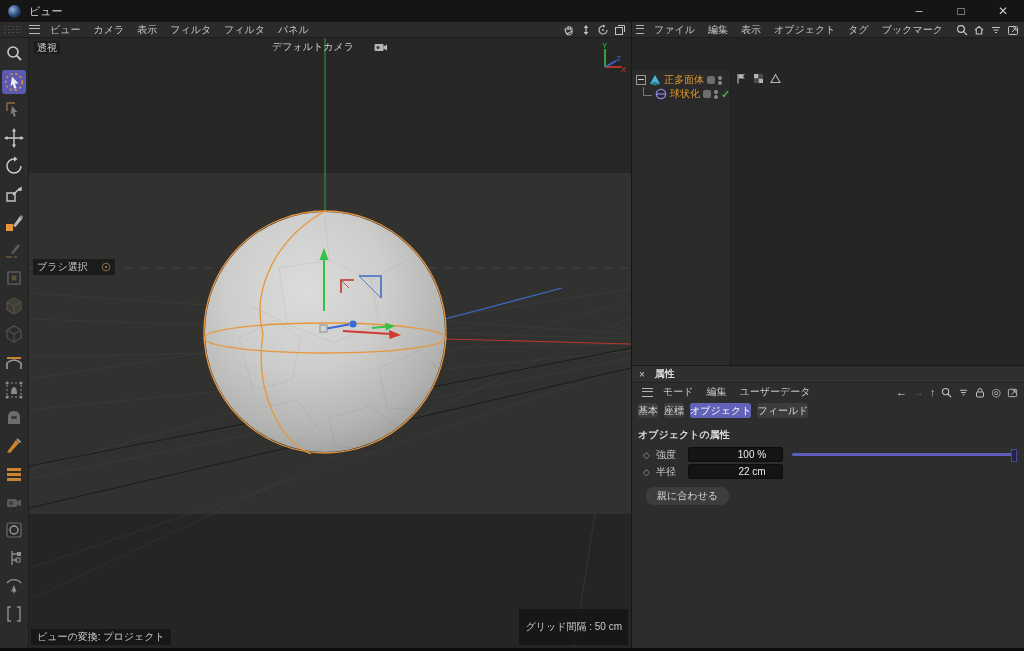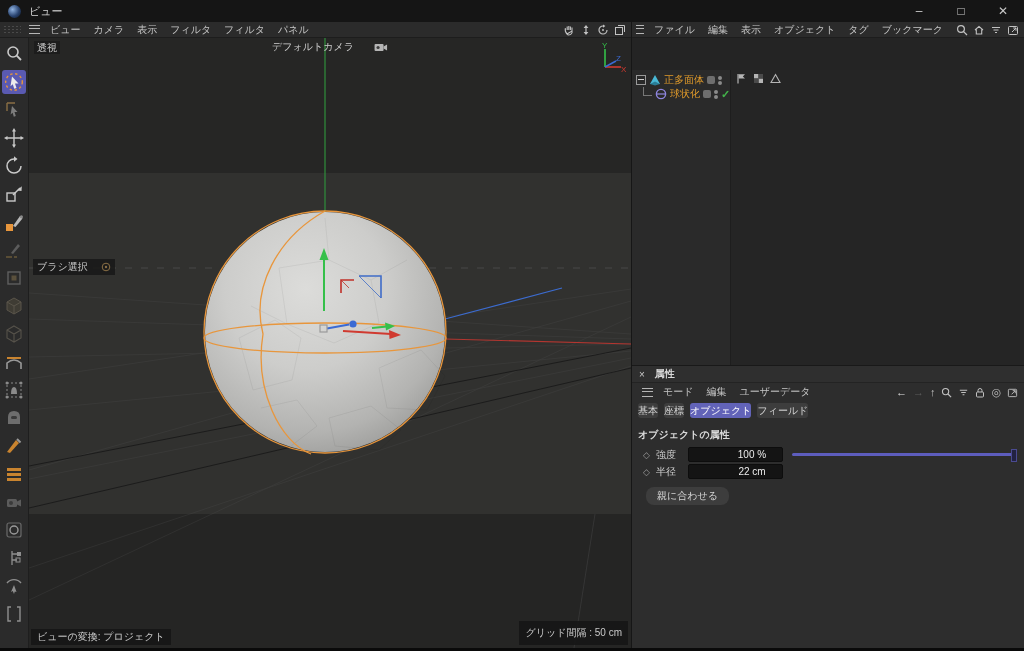--- a/index.html
+++ b/index.html
@@ -28,21 +28,21 @@
   .toolbar{position:absolute;left:0;top:38px;width:28px;height:610px;background:#2b2b2b;border-right:1px solid #1e1e1e;}
   .tool{width:24px;height:24px;margin:4px auto 4px auto;display:flex;align-items:center;justify-content:center;border-radius:3px;}
   .tool.active{background:#5a5ab2;}
   
   .viewport{position:absolute;left:29px;top:38px;width:602px;height:610px;background:#272727;overflow:hidden;}
   .vp-proj{position:absolute;left:5px;top:3px;background:rgba(25,25,25,.75);padding:0 3px;line-height:13px;color:#cfcfcf;text-align:right;}
   .vp-cam{position:absolute;left:50%;transform:translateX(-50%);top:2px;display:flex;gap:20px;align-items:center;color:#cfcfcf;line-height:13px;}
   .vp-brush{position:absolute;left:4px;top:197px;width:74px;background:rgba(24,24,24,.85);padding:1px 4px;
             display:flex;align-items:center;justify-content:space-between;color:#c9c9c9;margin-top:24px;}
   .vp-status-l{position:absolute;left:2px;bottom:3px;background:rgba(22,22,22,.9);padding:1px 6px;color:#c9c9c9;}
-  .vp-status-r{position:absolute;right:3px;bottom:3px;background:rgba(22,22,22,.9);padding:5px 6px;color:#c9c9c9;}
+  .vp-status-r{position:absolute;right:3px;bottom:3px;background:rgba(22,22,22,.9);padding:11px 6px;color:#c9c9c9;}
   .vp-axisgizmo{position:absolute;right:4px;top:3px;}
   
   .right{position:absolute;left:632px;top:38px;width:392px;height:610px;background:#262626;margin-top:32px;}
   .splitter-v{position:absolute;left:631px;top:22px;width:1px;height:626px;background:#161616;}
   .om{position:absolute;top:0;left:0;right:0;height:295px;background:#252525;}
   .om-col{position:absolute;left:0;top:0;width:98px;height:100%;background:#2a2a2a;border-right:1px solid #1e1e1e;}
   .om-row{position:absolute;height:14px;display:flex;align-items:center;gap:3px;white-space:nowrap;}
   .obj-name{color:#e09a2a;}
   .expander{width:8px;height:8px;border:1px solid #9a9a9a;position:relative;background:#2a2a2a;}
   .expander::after{content:"";position:absolute;left:1px;right:1px;top:3px;border-top:1px solid #cfcfcf;}

